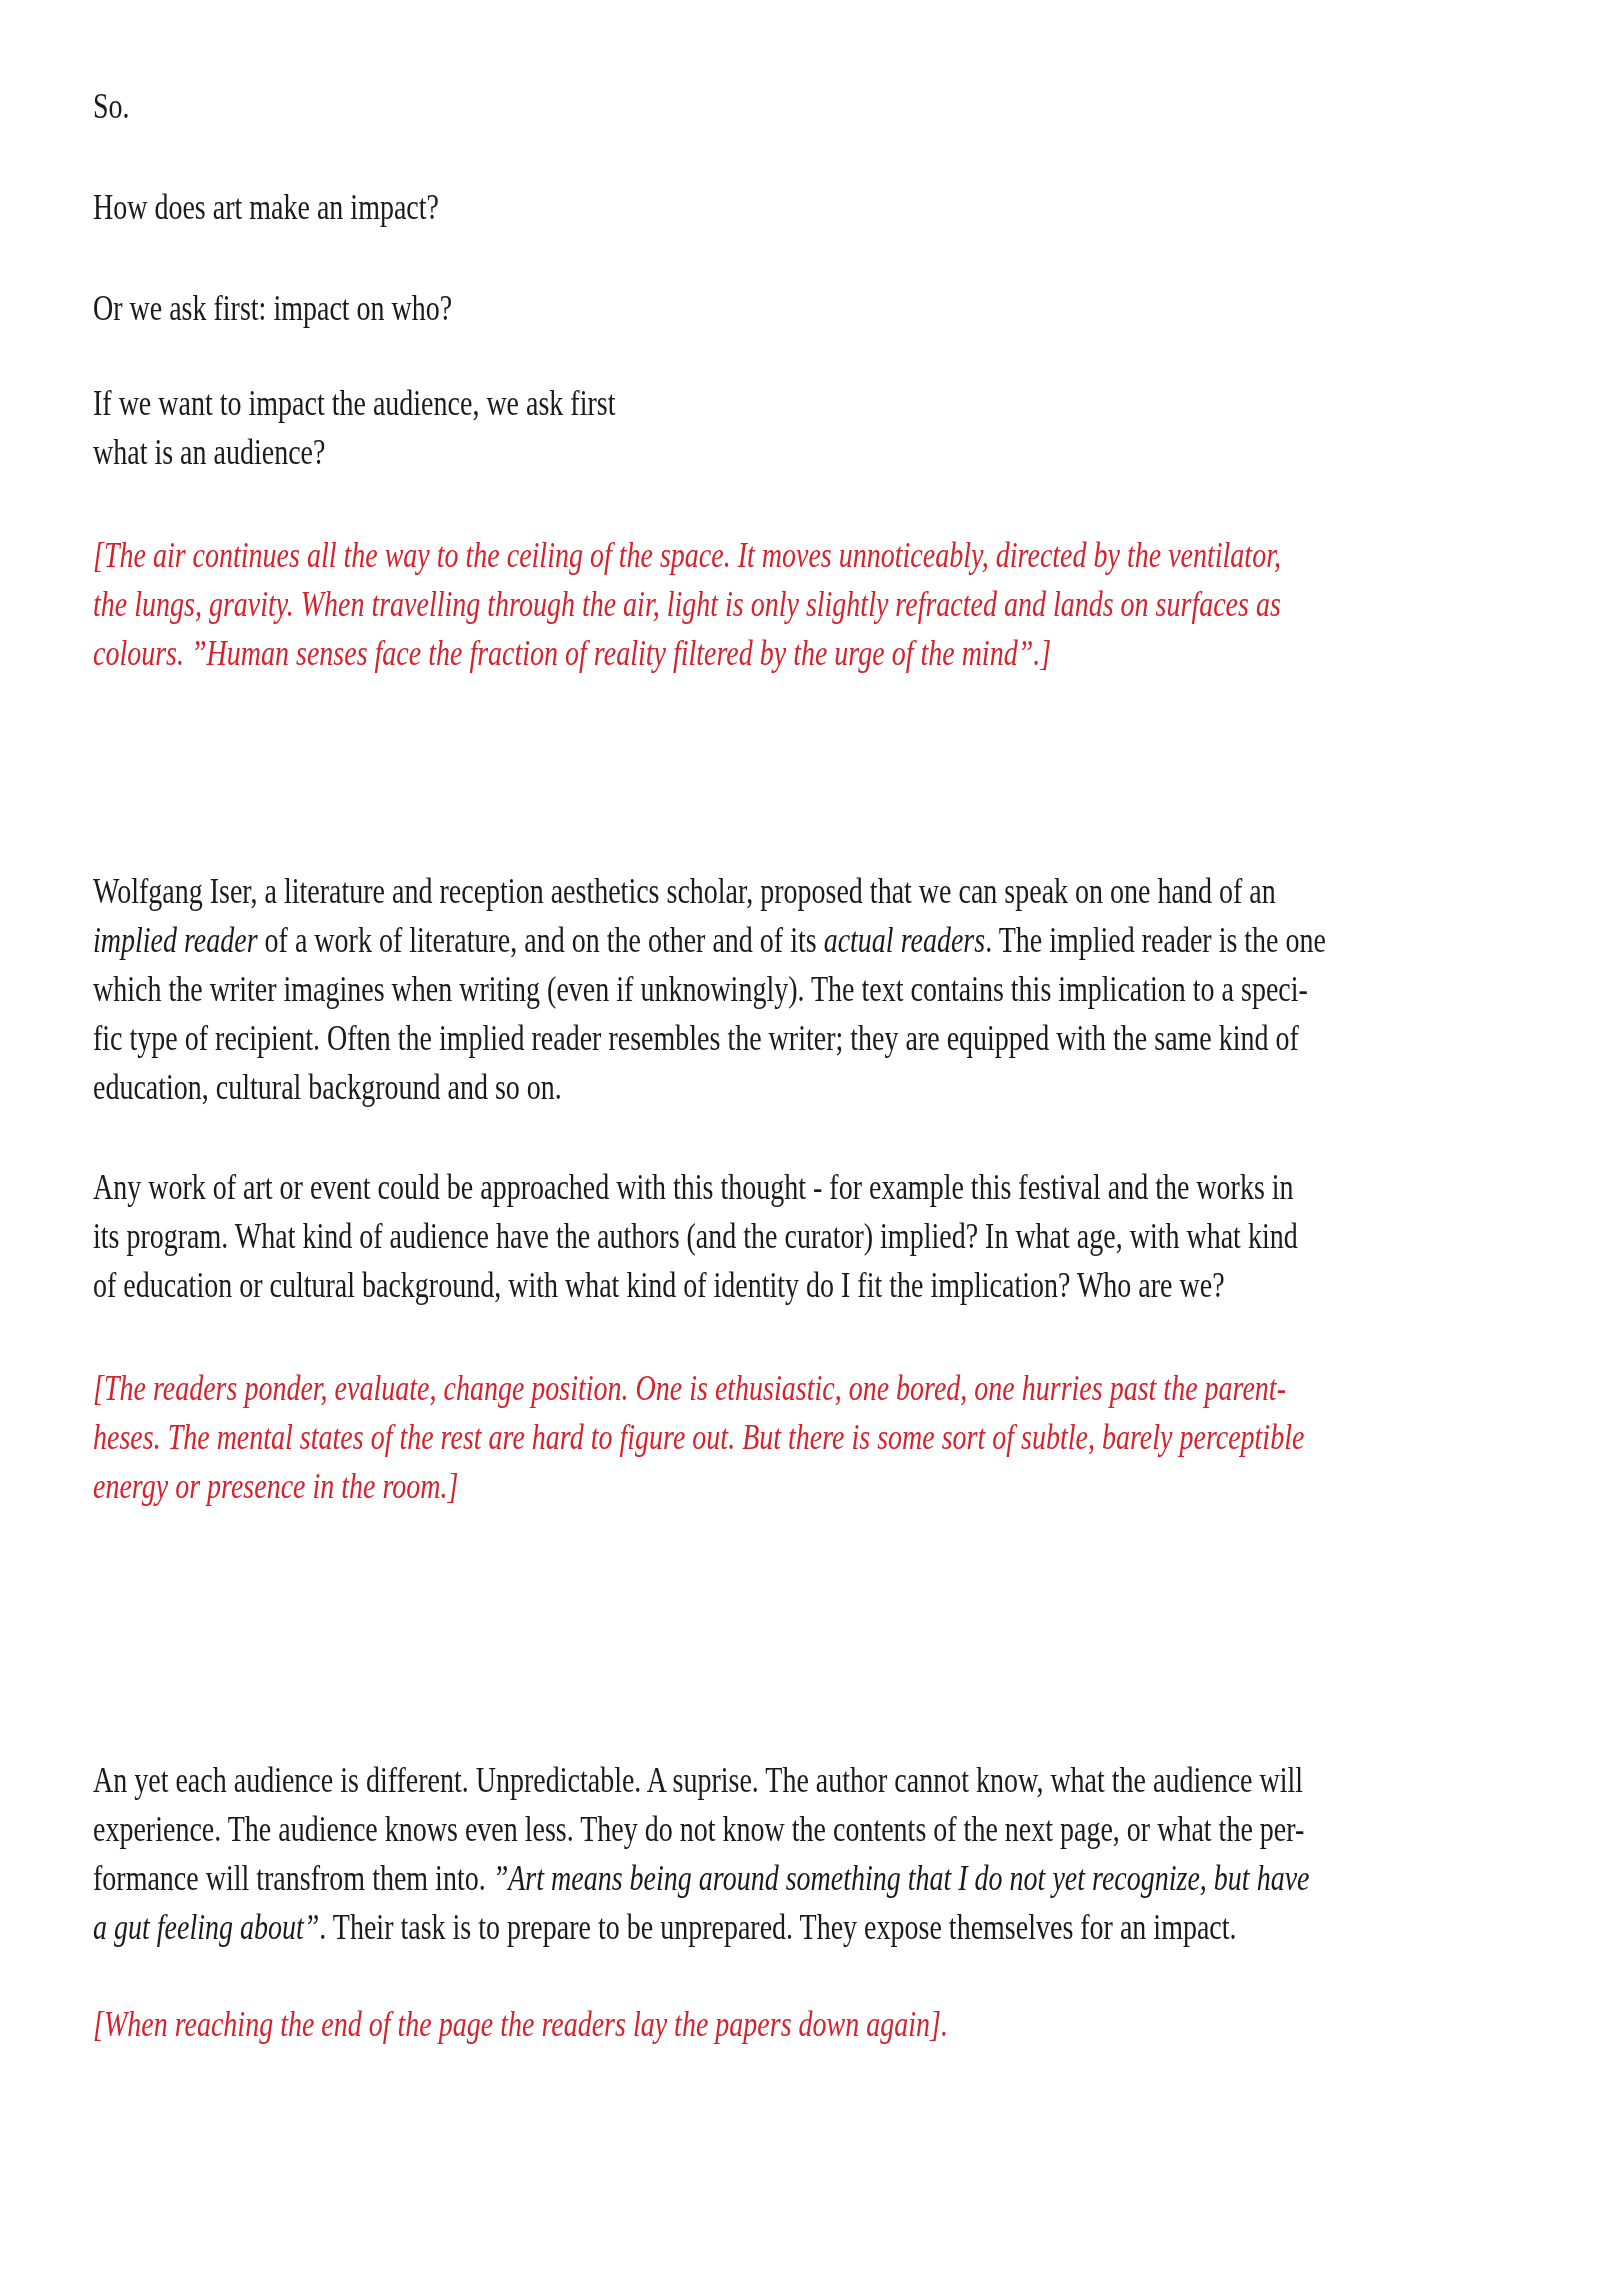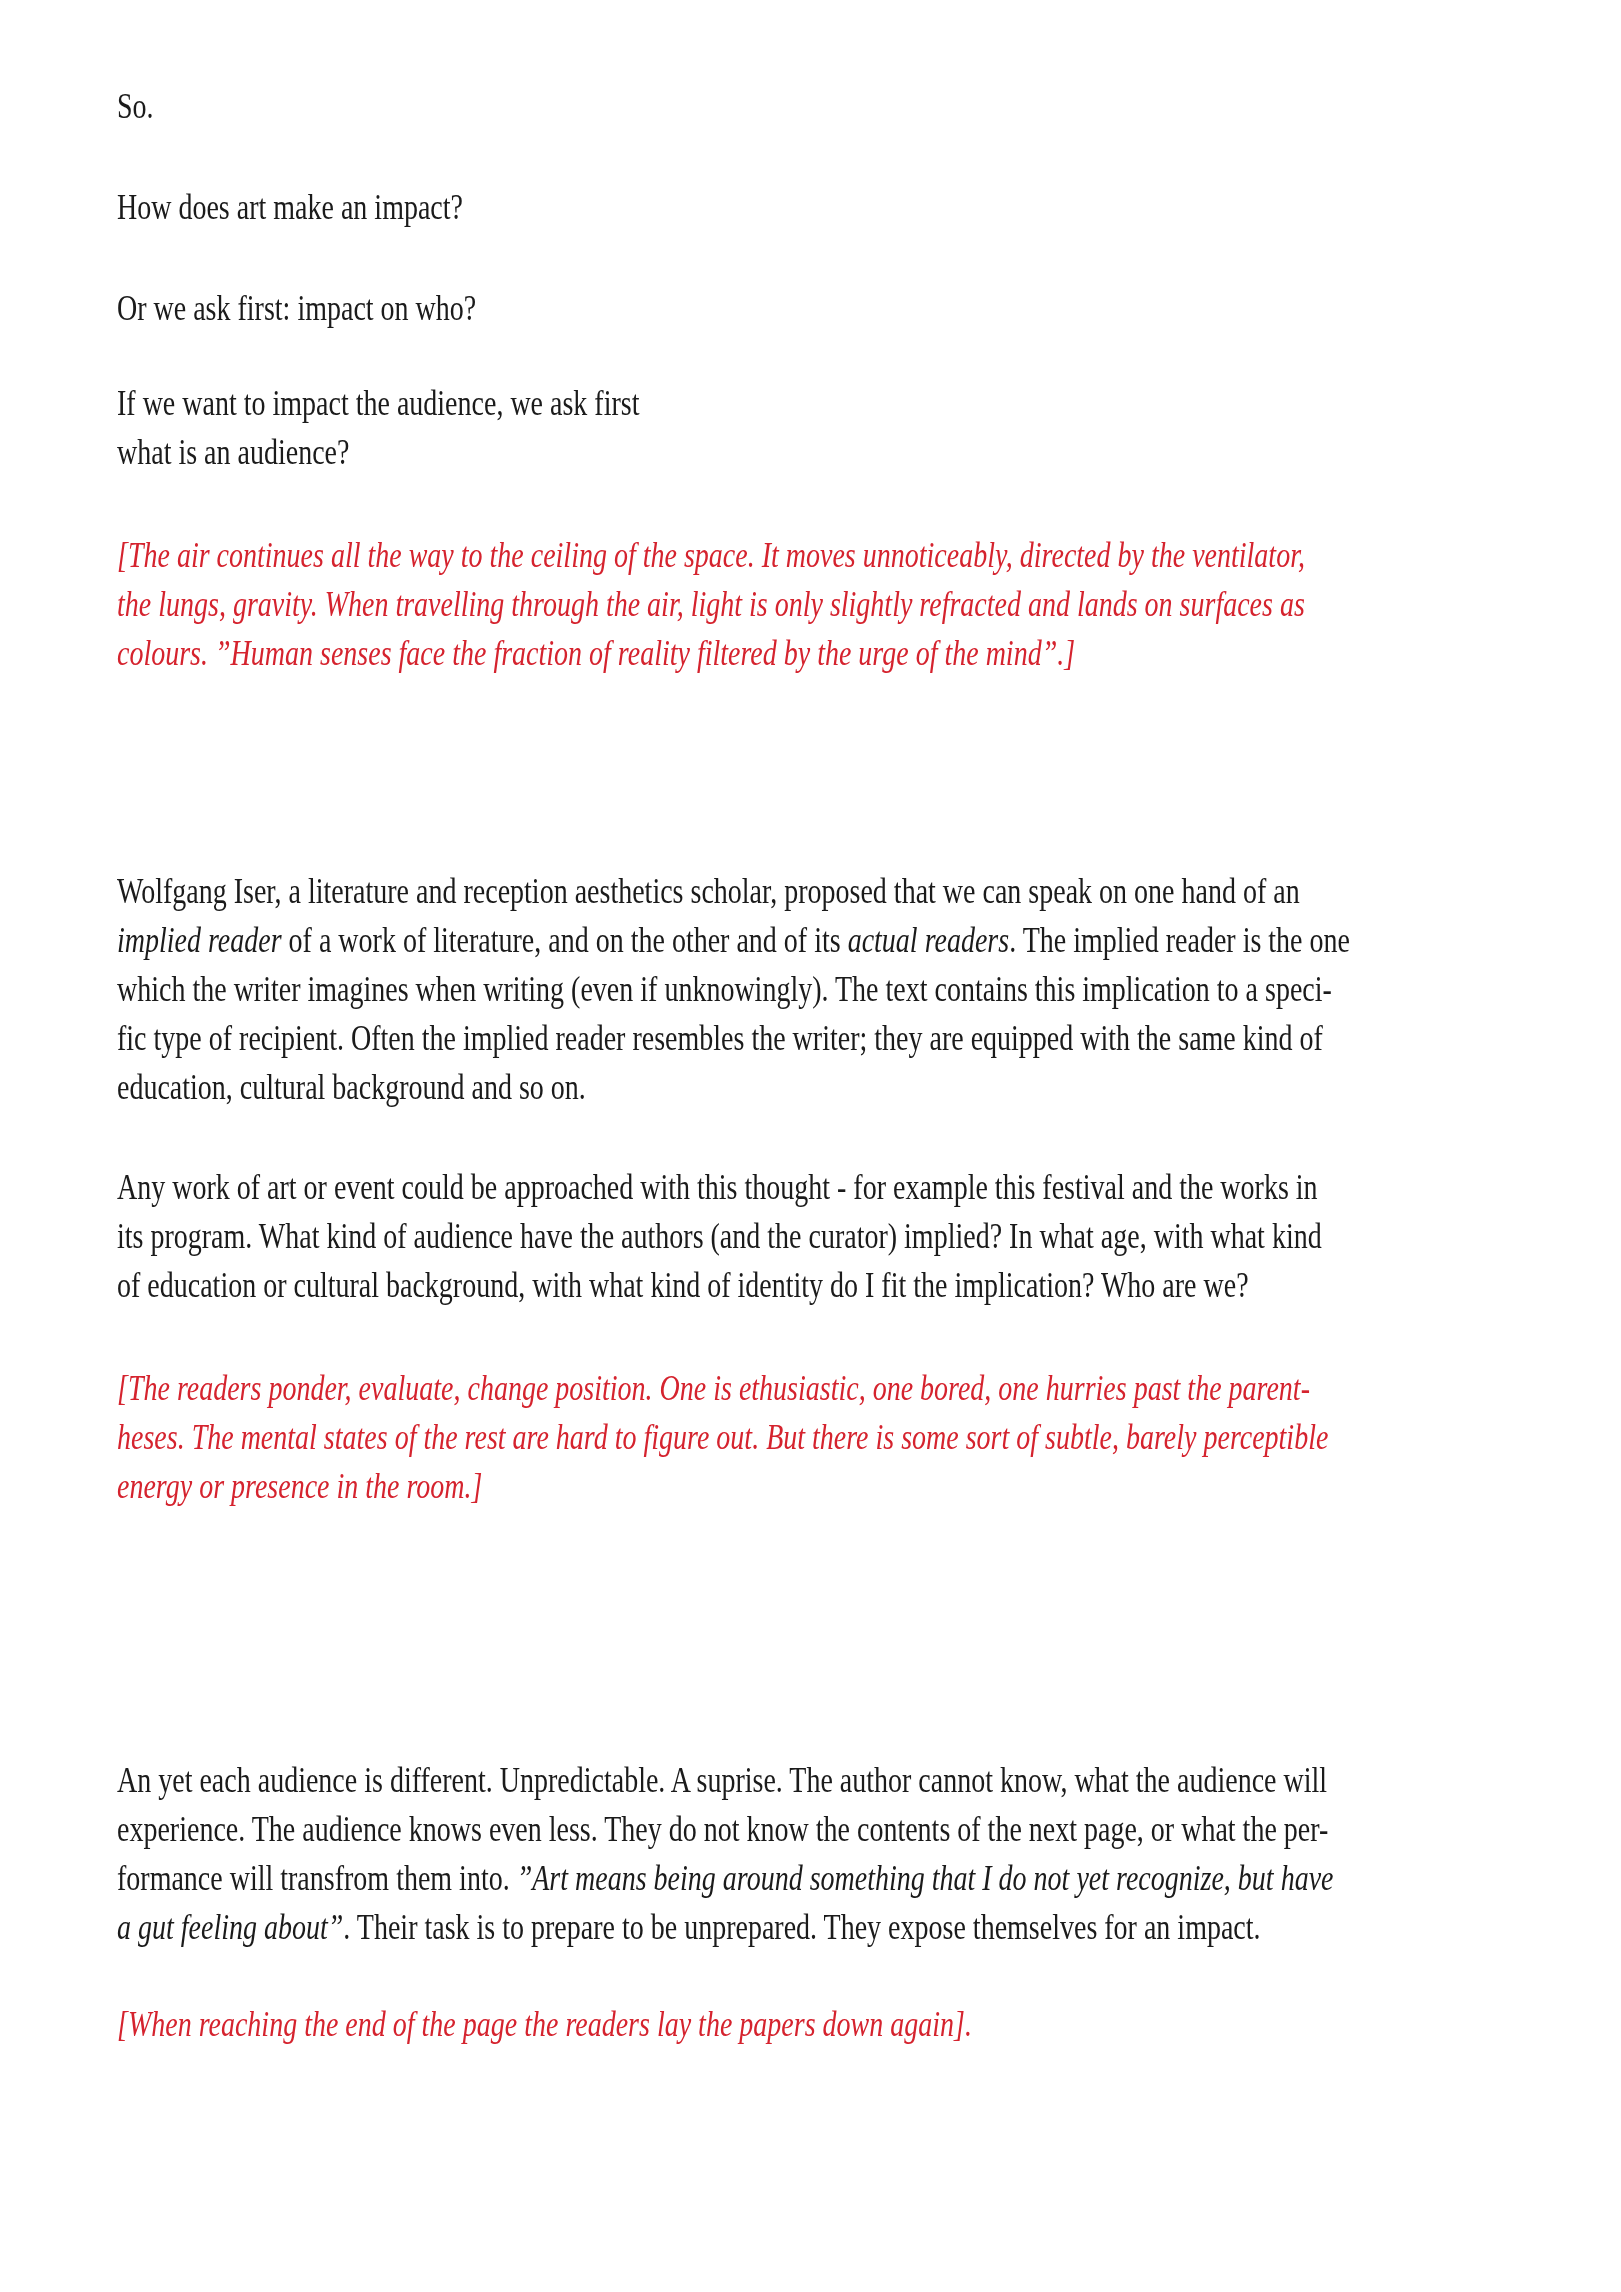--- a/index.html
+++ b/index.html
@@ -8,21 +8,20 @@
     background: #ffffff;
   }
   .page {
     position: relative;
     width: 1592px;
     height: 2293px;
     background: var(--page-bg, #ffffff);
     overflow: hidden;
     font-family: "Liberation Serif", "DejaVu Serif", serif;
     color: var(--ink, #1b1b1b);
-    margin-left: 24px;
   }
   .tblock {
     position: absolute;
     left: 93px;
     font-size: 35px;
     line-height: 49px;
     transform: scaleX(0.8);
     transform-origin: 0 0;
   }
   .tblock.accent {

